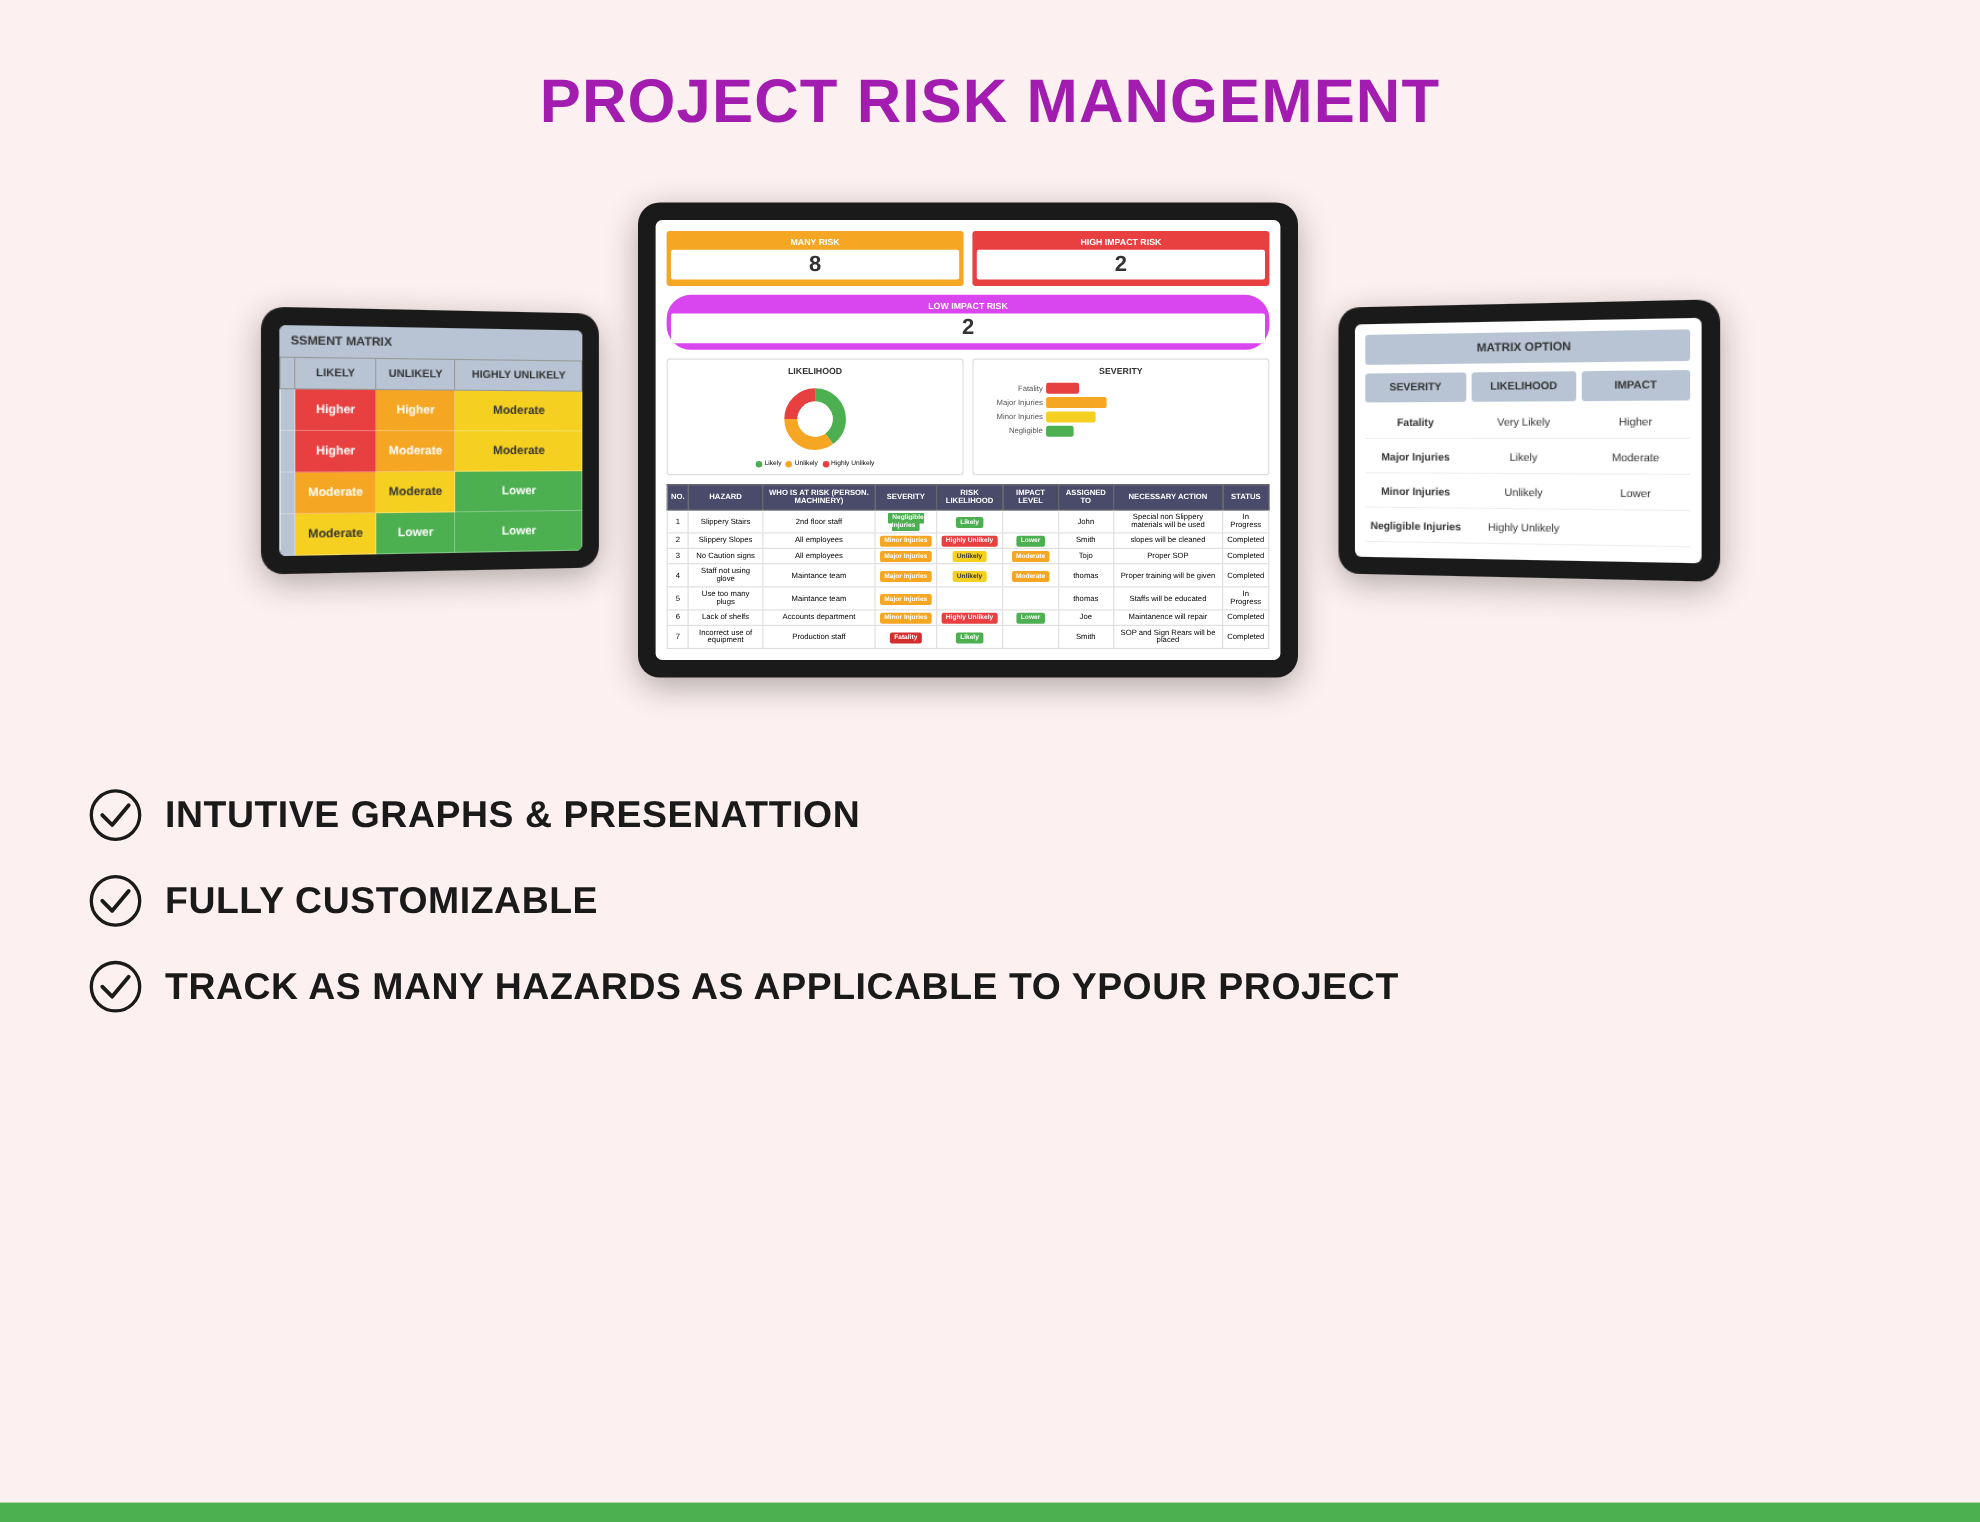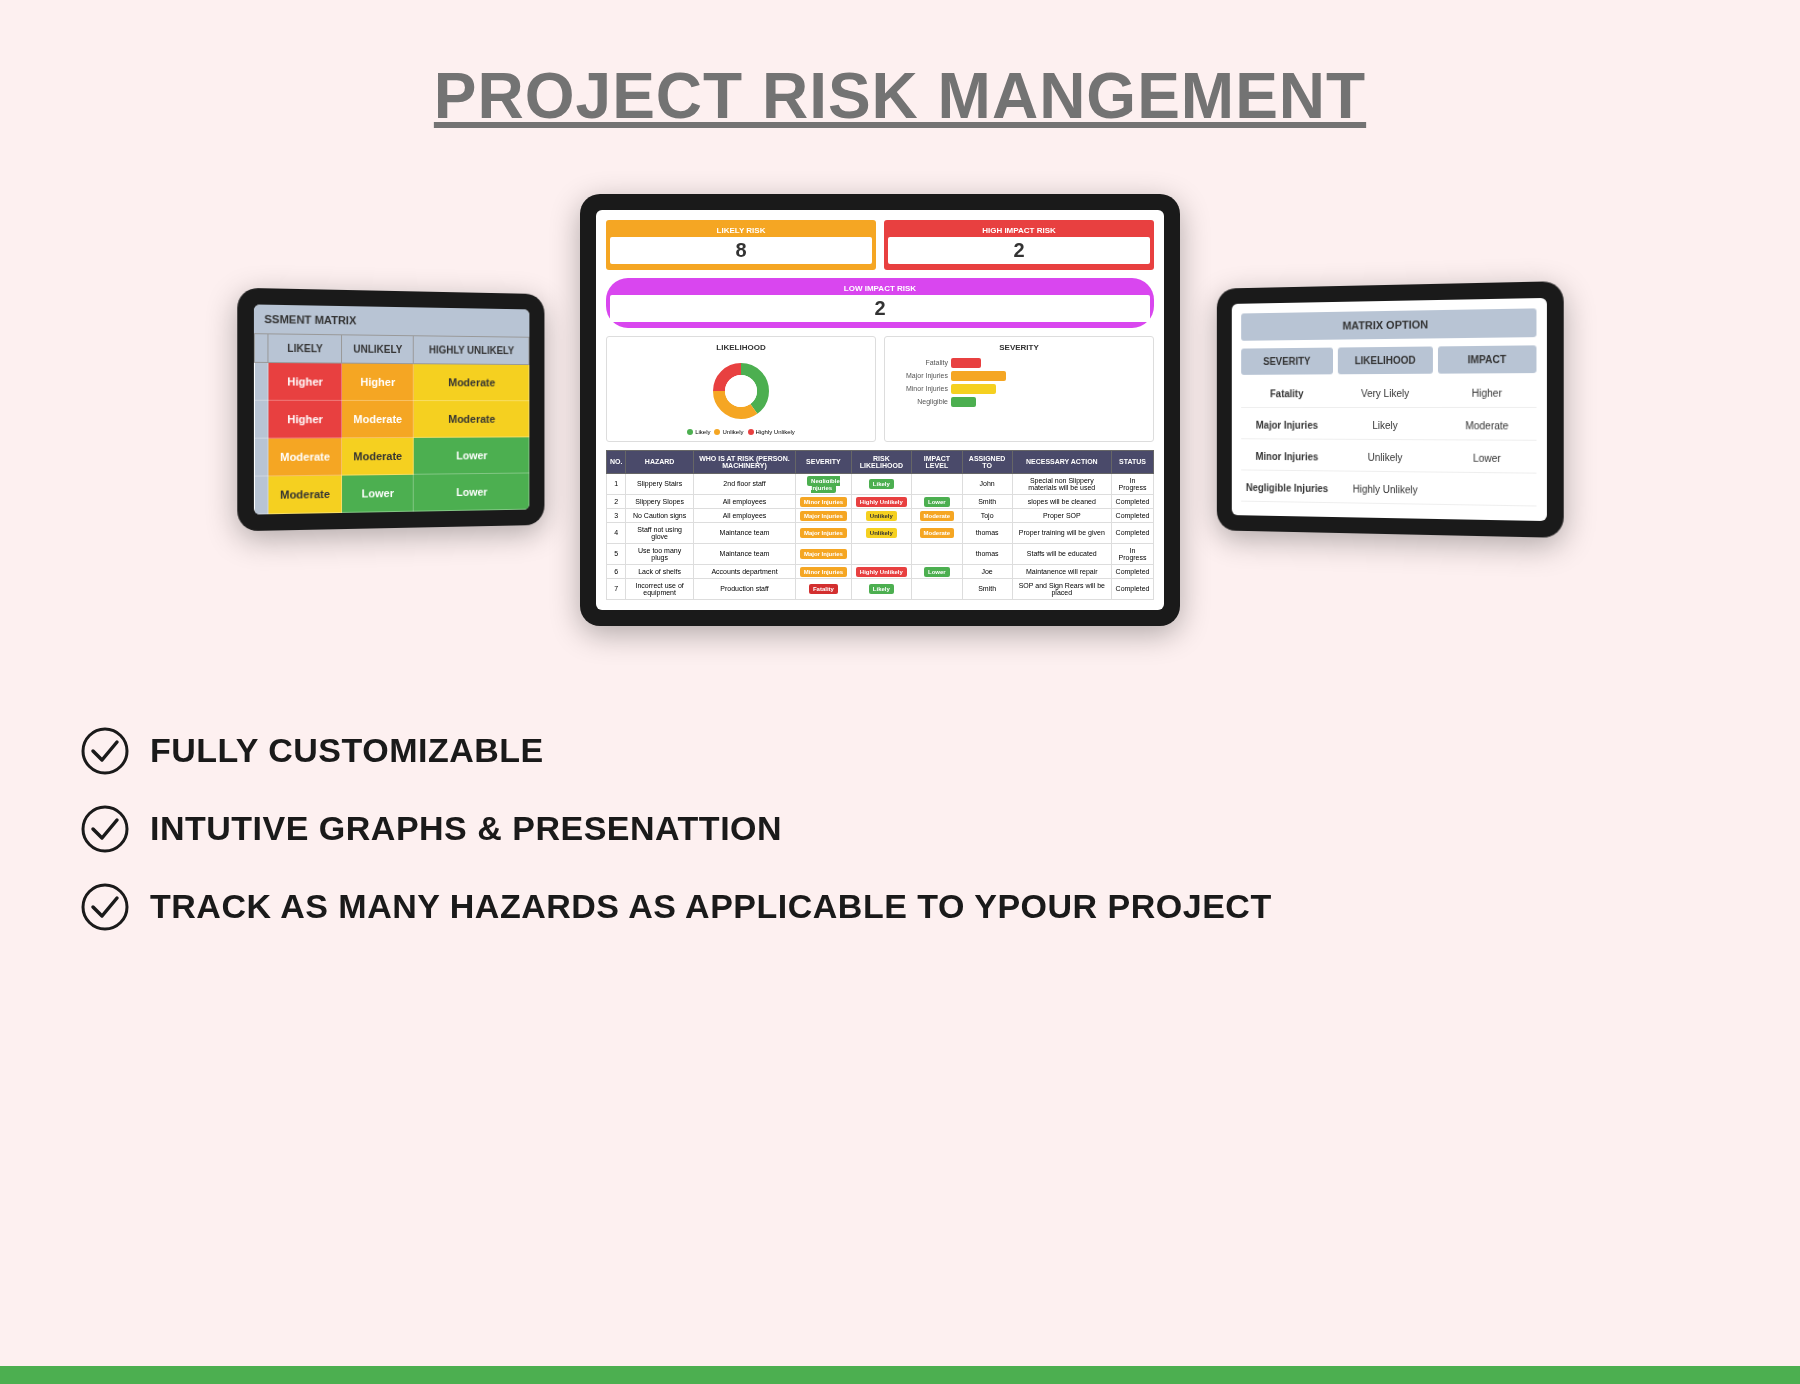--- a/index.html
+++ b/index.html
@@ -11,26 +11,25 @@
       position: relative;
       overflow-x: hidden;
     }
 
     
     .header {
       text-align: center;
       padding: 60px 20px 40px;
     }
     .header h1 {
-      font-size: 64px;
+      font-size: 56px;
       font-weight: 900;
-      color: #737373;
+      color: #a21caf;
       line-height: 1.15;
       letter-spacing: 1px;
-      text-decoration: underline;
     }
 
     
     .screenshots-section {
       display: flex;
       justify-content: center;
       align-items: center;
       gap: 30px;
       padding: 20px 60px 60px;
     }
@@ -360,21 +359,21 @@
       </table>
     </div>
   </div>
 
   <div class="device-frame center">
     <div class="screen">
       <div class="center-screen-content">
 
         <div class="risk-summary-row">
           <div class="risk-box risk-total">
-            <div class="risk-box-label">LIKELY RISK</div>
+            <div class="risk-box-label">MANY RISK</div>
             <div class="risk-box-value">8</div>
           </div>
           <div class="risk-box risk-high">
             <div class="risk-box-label">HIGH IMPACT RISK</div>
             <div class="risk-box-value">2</div>
           </div>
         </div>
         <div class="risk-summary-row">
           <div class="risk-box risk-low">
             <div class="risk-box-label">LOW IMPACT RISK</div>
@@ -563,36 +562,36 @@
           <div class="option-data-cell">Highly Unlikely</div>
           <div class="option-data-cell"></div>
         </div>
       </div>
     </div>
   </div>
 
 </div>
 
 <div class="features-section">
+  <div class="feature-item">
+    <svg class="checkmark-icon" viewBox="0 0 50 50" fill="none" xmlns="http://www.w3.org/2000/svg">
+      <circle cx="25" cy="25" r="22" stroke="#1a1a1a" stroke-width="3" fill="none"></circle>
+      <polyline points="13,25 22,34 37,16" stroke="#1a1a1a" stroke-width="3.5" fill="none" stroke-linecap="round" stroke-linejoin="round"></polyline>
+    </svg>
+    <span class="feature-text">INTUTIVE GRAPHS &amp; PRESENATTION</span>
+  </div>
   <div class="feature-item">
     <svg class="checkmark-icon" viewBox="0 0 50 50" fill="none" xmlns="http://www.w3.org/2000/svg">
       <circle cx="25" cy="25" r="22" stroke="#1a1a1a" stroke-width="3" fill="none"></circle>
       <polyline points="13,25 22,34 37,16" stroke="#1a1a1a" stroke-width="3.5" fill="none" stroke-linecap="round" stroke-linejoin="round"></polyline>
     </svg>
     <span class="feature-text">FULLY CUSTOMIZABLE</span>
   </div>
   <div class="feature-item">
     <svg class="checkmark-icon" viewBox="0 0 50 50" fill="none" xmlns="http://www.w3.org/2000/svg">
       <circle cx="25" cy="25" r="22" stroke="#1a1a1a" stroke-width="3" fill="none"></circle>
       <polyline points="13,25 22,34 37,16" stroke="#1a1a1a" stroke-width="3.5" fill="none" stroke-linecap="round" stroke-linejoin="round"></polyline>
     </svg>
-    <span class="feature-text">INTUTIVE GRAPHS &amp; PRESENATTION</span>
-  </div>
-  <div class="feature-item">
-    <svg class="checkmark-icon" viewBox="0 0 50 50" fill="none" xmlns="http://www.w3.org/2000/svg">
-      <circle cx="25" cy="25" r="22" stroke="#1a1a1a" stroke-width="3" fill="none"></circle>
-      <polyline points="13,25 22,34 37,16" stroke="#1a1a1a" stroke-width="3.5" fill="none" stroke-linecap="round" stroke-linejoin="round"></polyline>
-    </svg>
     <span class="feature-text">TRACK AS MANY HAZARDS AS APPLICABLE TO YPOUR PROJECT</span>
   </div>
 </div>
 
 <div class="bottom-bar"></div>
 
 </body></html>

